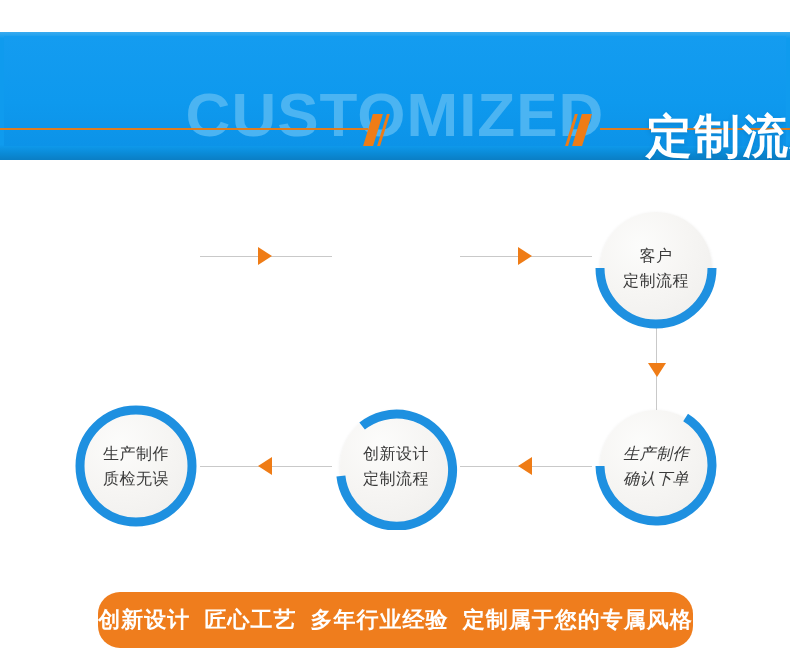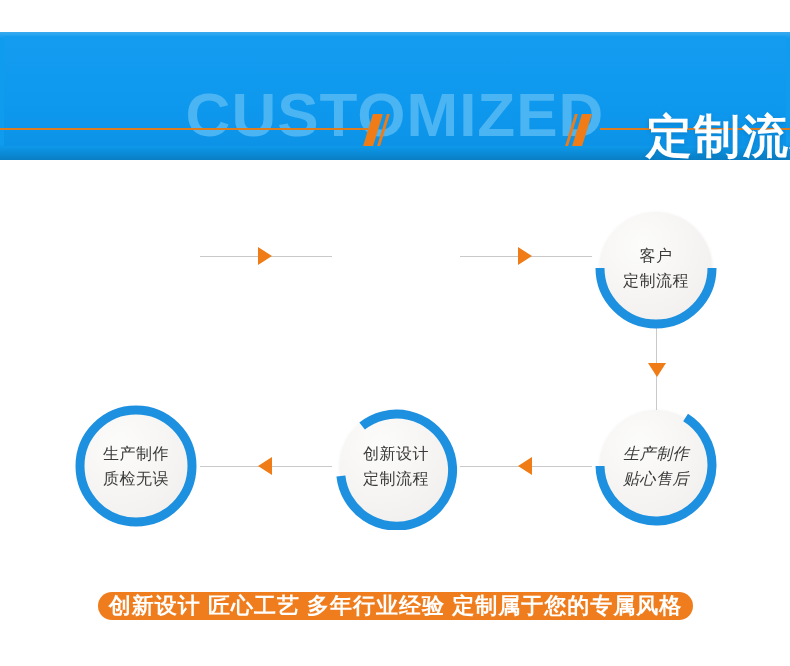--- a/index.html
+++ b/index.html
@@ -178,26 +178,27 @@
     border-right: 9px solid transparent;
     border-top: 14px solid #ef7c16;
   }
 
   
   .footer-pill {
     position: absolute;
     left: 98px;
     top: 592px;
     width: 595px;
-    height: 28px;
+    height: 56px;
     border-radius: 22px;
     background: #ef7d1d;
     display: flex;
     align-items: center;
     justify-content: center;
+    font-family: Liberation Mono, monospace;
   }
   .footer-pill-text {
     font-size: 22px;
     font-weight: bold;
     color: #ffffff;
     letter-spacing: 1px;
     white-space: nowrap;
   }
 </style>
 </head>
@@ -253,21 +254,21 @@
       </div>
     </div>
 
     <div class="node" style="left:592px; top:242px;font-style:italic;">
       <div class="node-disc"></div>
       <svg class="node-ring" viewBox="0 0 128 128">
         <path d="M 93.6 15.5 A 56 56 0 1 1 8 64" fill="none" stroke="#1e90e0" stroke-width="9" stroke-linecap="butt"></path>
       </svg>
       <div class="node-label">
         <span>生产制作</span>
-        <span>贴心售后</span>
+        <span>确认下单</span>
       </div>
     </div>
 
     <div class="node" style="left:332px; top:242px;">
       <div class="node-disc"></div>
       <svg class="node-ring" viewBox="0 0 128 128">
         <path d="M 30.1 24.0 A 56 56 0 1 1 8.9 74.0" fill="none" stroke="#1e90e0" stroke-width="9" stroke-linecap="butt"></path>
       </svg>
       <div class="node-label">
         <span>创新设计</span>

